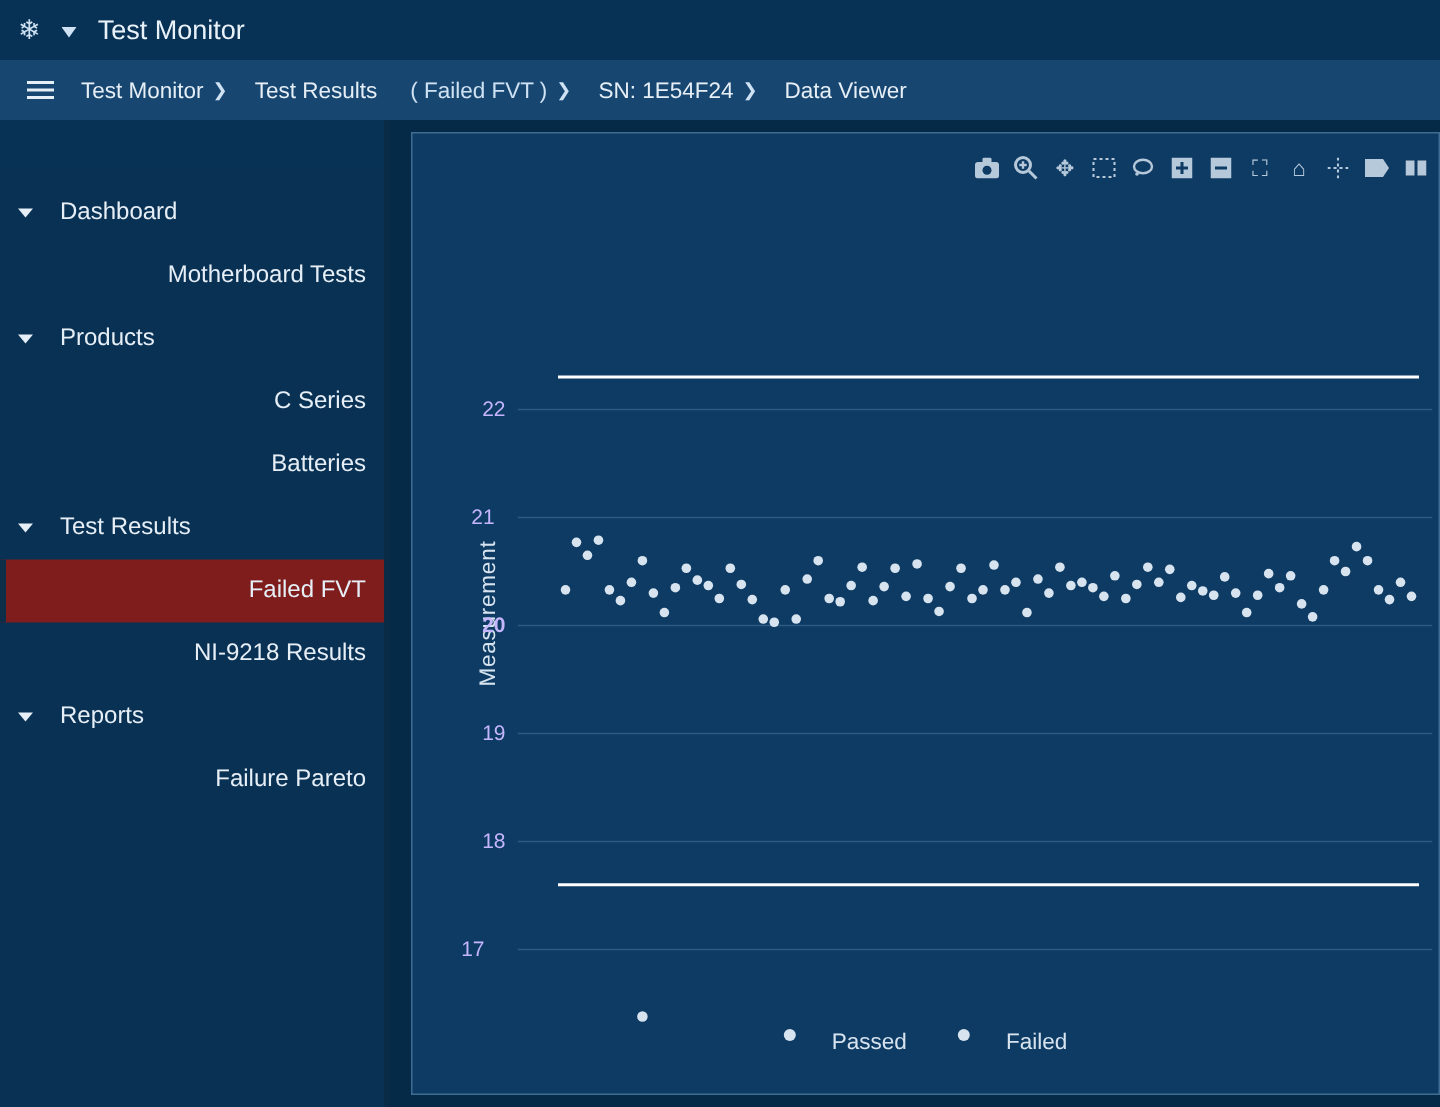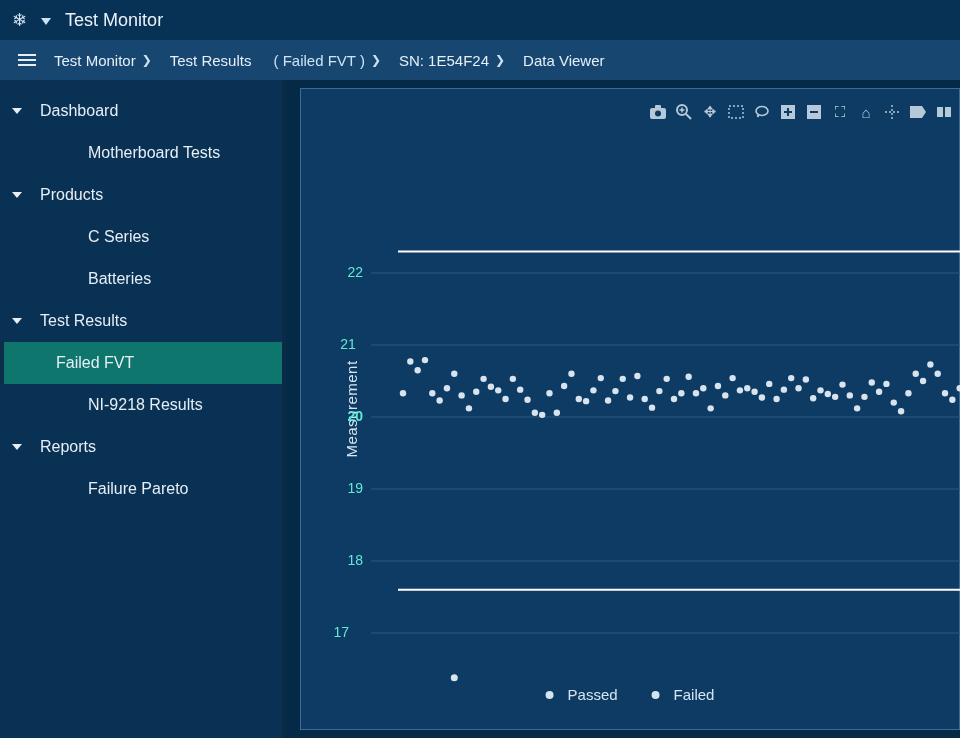--- a/index.html
+++ b/index.html
@@ -38,38 +38,40 @@
   .menu-icon span { width:18px; height:2px; background:#e6eef6; display:block; }
   .crumb { display:flex; align-items:center; gap:6px; cursor:pointer; }
   .crumb .sub { color:#cfe2f3; margin-left:16px;}
   .chev { font-size:12px; color:#cfe2f3; }
 
   
   .body {
     display:flex; height: calc(100% - 80px);
   }
   .sidebar {
-    width: 282px;
+    width: 256px;
     background:#093154;
     display:flex; flex-direction:column;
     padding-top:10px;
     font-size:16px;
+    margin-top:31px;
   }
   .group-header {
     display:flex; align-items:center; gap:18px;
     padding: 12px 12px 12px 12px;
     cursor:pointer;
   }
   .caret { width:0;height:0;border-left:5px solid transparent;border-right:5px solid transparent;border-top:6px solid #e6eef6;}
   .group-item {
-    padding: 12px 12px 12px 88px;
+    padding: 12px 12px 12px 56px;
     cursor:pointer;
+    text-align:right;
   }
   .group-item.active {
-    background:#0f766e;
+    background:#7f1d1d;
     border-left:4px solid #0d2d49;
     padding-left:52px;
   }
 
   
   .main {
     flex:1;
     background:#052a48;
     position:relative;
     border-left:4px solid #0a2b46;
@@ -101,38 +103,38 @@
     position:absolute;
     left:2px; top:50%;
     transform: translateY(-50%) rotate(-90deg);
     transform-origin: center;
     color:#d7e4f0;
     font-size:15px;
     letter-spacing:0.5px;
   }
   .ytick {
     position:absolute;
-    color:#5eead4;
+    color:#c4b5fd;
     font-size:14px;
     text-align:right;
     width:30px;
   }
 
   
   svg.plot { position:absolute; }
 
   
   .legend {
     position:absolute;
     bottom:26px; left:50%;
     transform:translateX(-50%);
     display:flex; gap:34px;
     color:#d7e4f0; font-size:15px;
   }
-  .legend .entry { display:flex; align-items:center; gap:14px; }
+  .legend .entry { display:flex; align-items:flex-start; gap:24px; }
   .legend .dot { width:8px;height:8px;border-radius:50%; background:#d7e4f0; }
 
 </style>
 </head>
 <body>
 
 <div class="titlebar">
   <span class="snow-icon">❄</span>
   <span class="dropdown-icon">
     <svg width="10" height="10">

